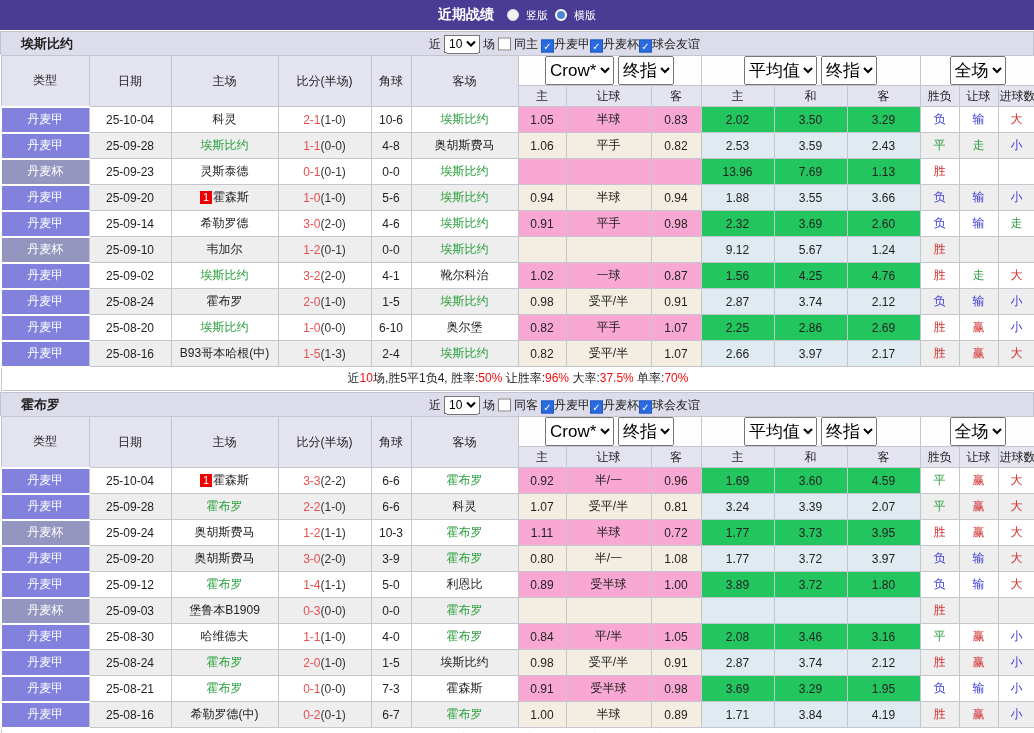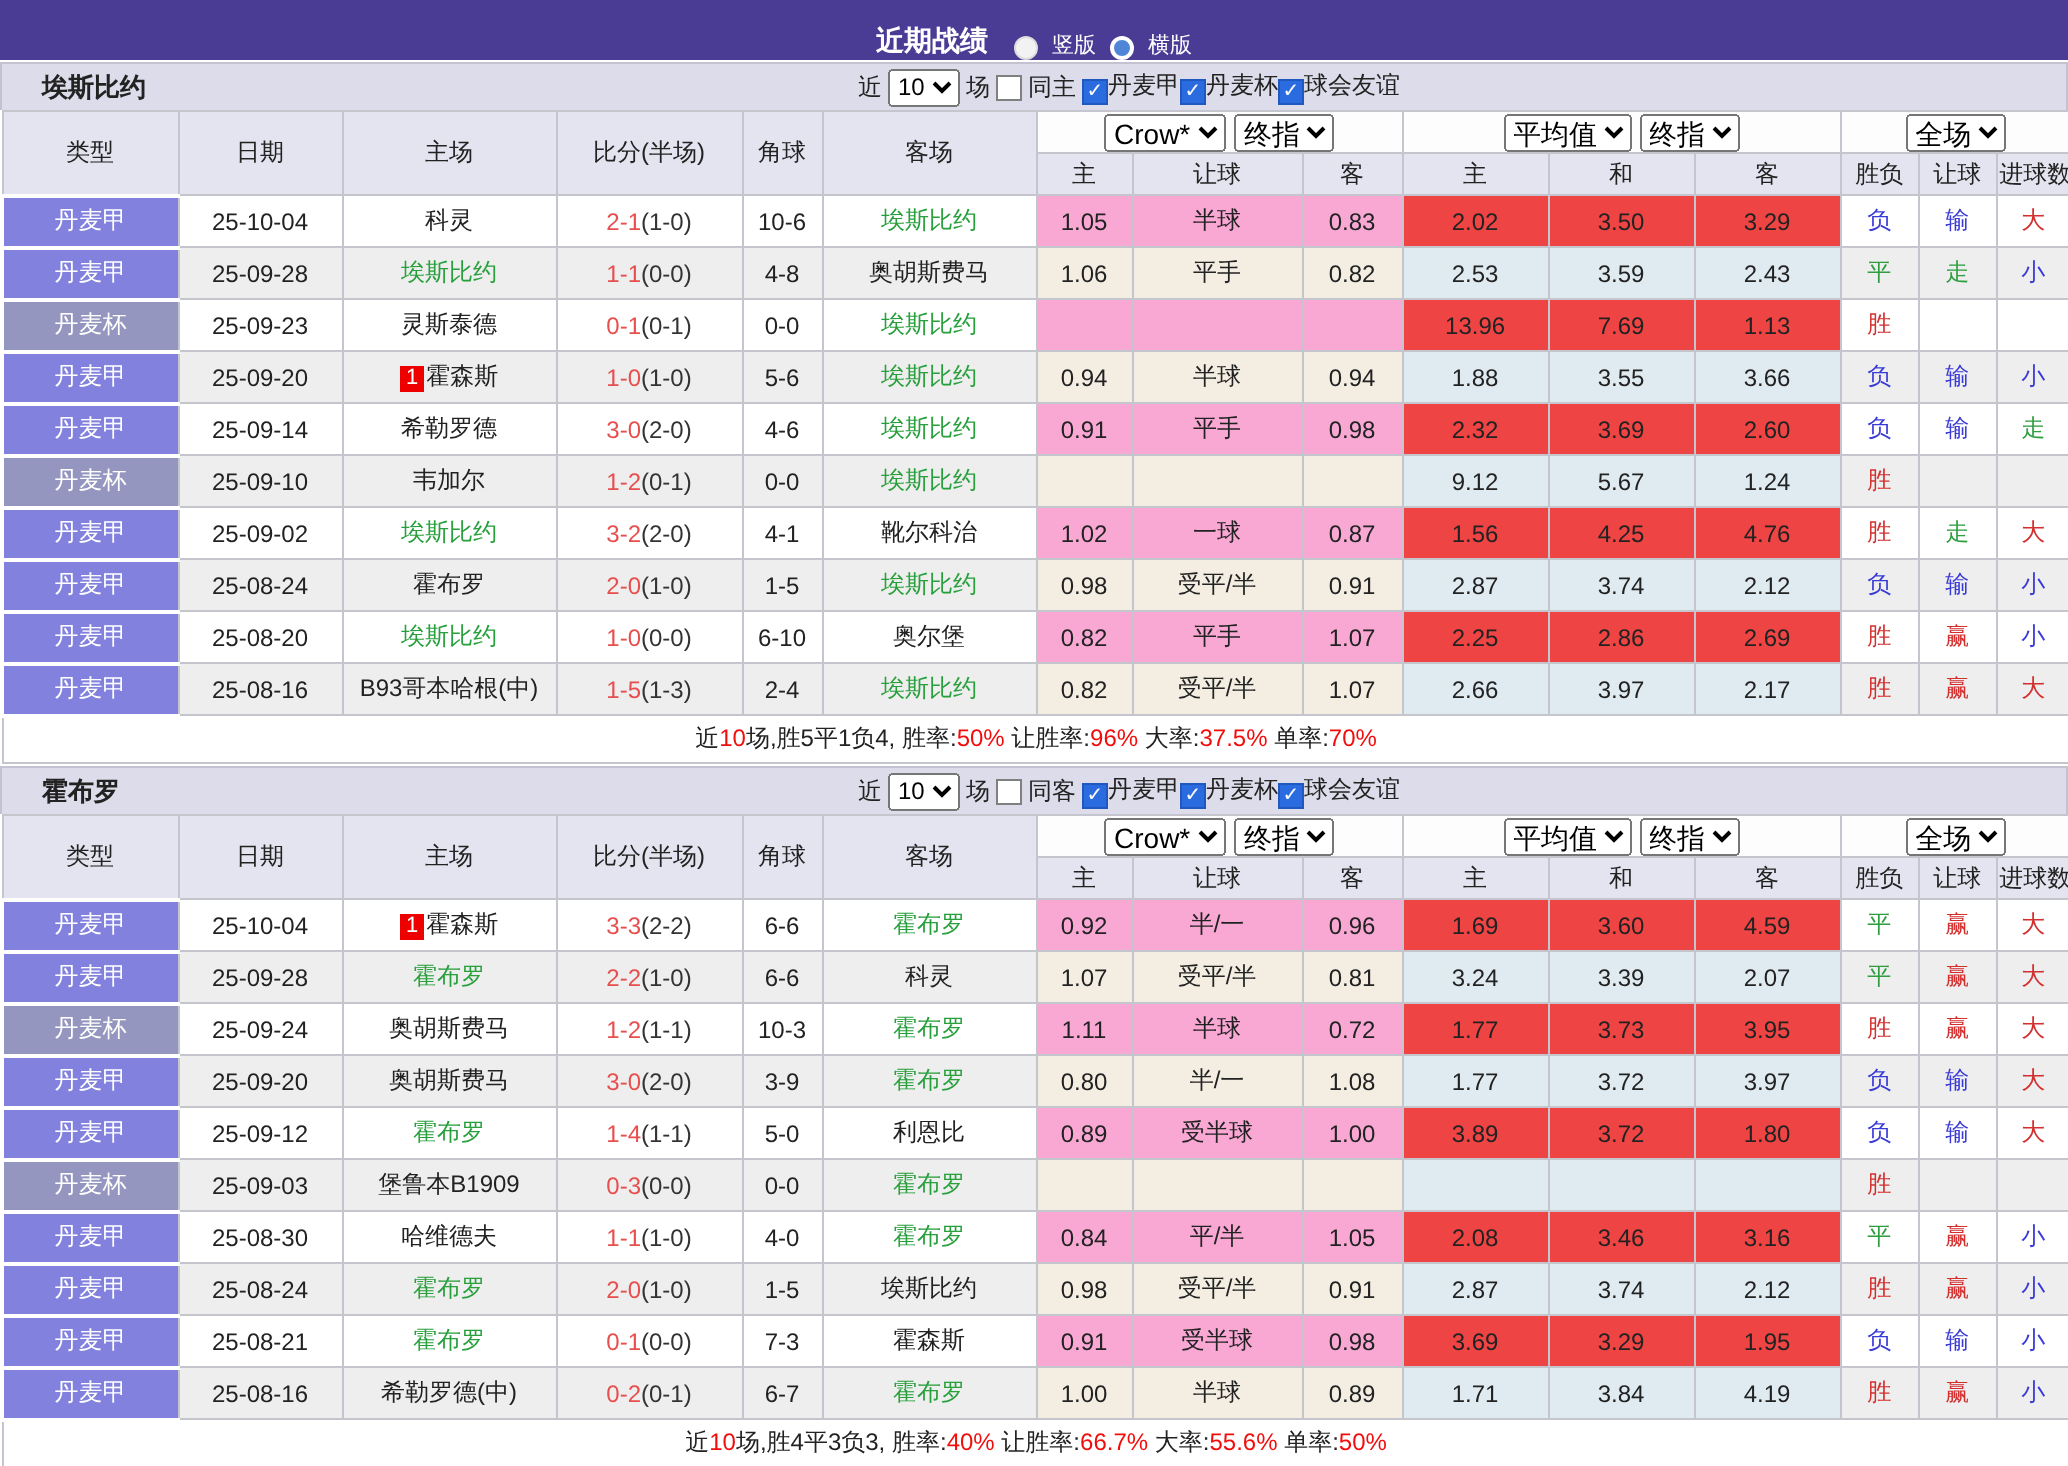--- a/index.html
+++ b/index.html
@@ -1,46 +1,46 @@
 <!DOCTYPE html>
 <html><head>
 <meta charset="utf-8">
 <style>
   * { box-sizing: border-box; }
   html,body { margin:0; padding:0; background:#fff; }
   body { width:1034px; font-family:"Liberation Sans", sans-serif; color:#222; }
 
   
-  .titlebar { height:30px; background:#4a3b94; display:flex; align-items:flex-end; justify-content:center; gap:7px; }
+  .titlebar { height:30px; background:#4a3b94; display:flex; align-items:center; justify-content:center; gap:7px; }
   .titlebar .title { color:#fff; font-weight:bold; font-size:14px; margin-right:6px; }
   .radio { display:inline-block; width:12px; height:12px; border-radius:50%; }
   .radio.sel { background:#f2f2f2; border:1px solid #ddd; }
   .radio.unsel { width:12px; height:12px; border:2px solid #fff; background:#4f86d8; }
   .radio-label { color:#fff; font-size:11px; }
 
   
   .section { margin-top:1px; }
   .section-bar { height:24px; background:#dcdcea; border:1px solid #c2c2d0; border-bottom:none; position:relative; display:flex; align-items:center; }
   .team-name { font-weight:bold; font-size:13px; margin-left:20px; }
   .filters { position:absolute; left:428px; top:50%; transform:translateY(-50%); display:flex; align-items:center; gap:3px; font-size:12px; white-space:nowrap; }
   .filters select { font-size:12px; height:19px; font-family:inherit; }
   .cb { display:inline-block; width:13px; height:13px; border:1px solid #808080; background:#fff; font-size:10px; line-height:11px; text-align:center; color:#fff; vertical-align:-2px; }
   .cb.checked { background:#2b6be0; border-color:#2058c0; }
 
   
   table { border-collapse:collapse; table-layout:fixed; width:1034px; font-size:12px; }
   td, th { border:1px solid #c5c5cd; text-align:center; padding:0 1px; overflow:hidden; white-space:nowrap; }
   th { background:#e4e4f0; font-weight:normal; height:21px; font-size:12px; color:#222; }
   th.dropdown-cell { background:#fdfdfd; }
-  th.dropdown-cell select { font-size:14px; height:19px; font-family:inherit; margin:0 2px; }
+  th.dropdown-cell select { font-size:17px; height:29px; font-family:inherit; margin:0 2px; }
   tbody td { height:26px; background:#fff; }
   tr.r-even td { background:#eeeeee; }
   td.col-odds { background:#f9a8d4; }
   tr.r-even td.col-odds { background:#f3ede2; }
-  td.col-avg { background:#ef4444; }
+  td.col-avg { background:#22c55e; }
   tr.r-even td.col-avg { background:#e0ebf1; }
   td.league-cell { color:#fff; border:2px solid #fff; border-right:1px solid #c5c5cd; }
   td.league-cell.lg { background:#8282de; }
   tr.r-even td.league-cell.lg { background:#8282de; }
   td.league-cell.cup { background:#9596bf; }
   tr.r-even td.league-cell.cup { background:#9596bf; }
   .self { color:#28a03c; }
   .score { color:#e94e4e; }
   .half { color:#333; }
   td.res { font-size:12px; }

